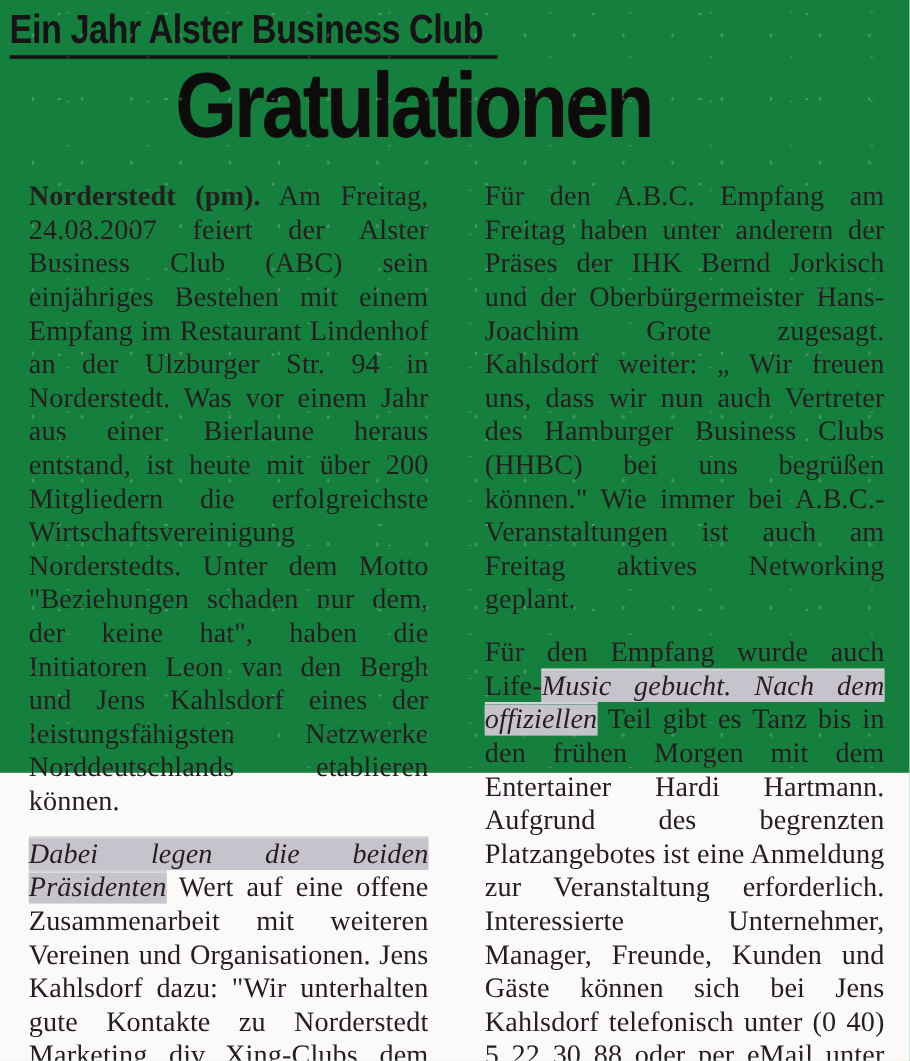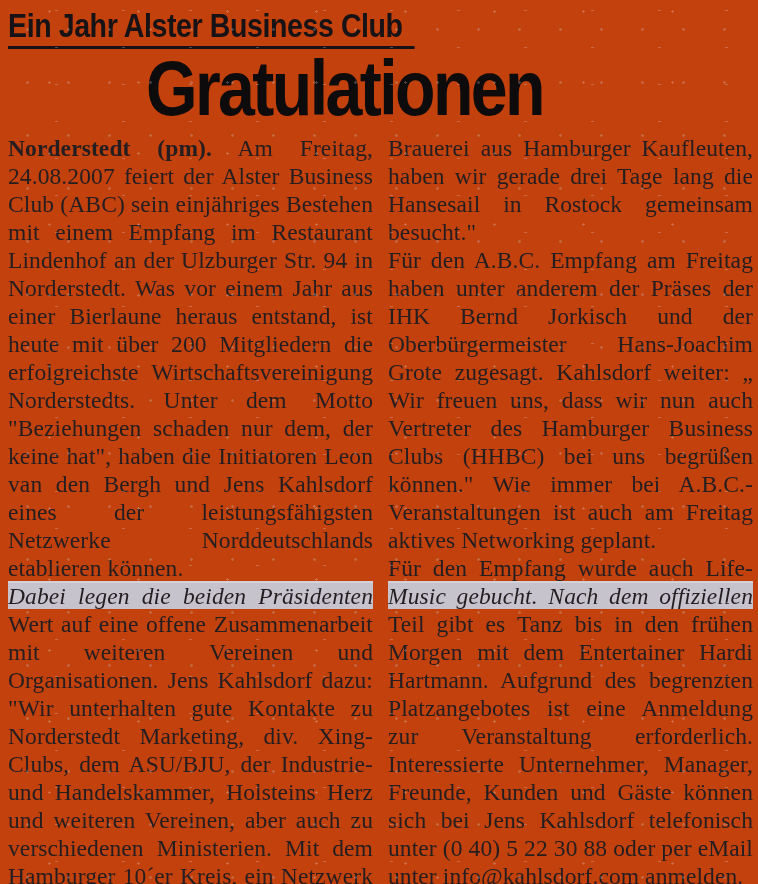--- a/index.html
+++ b/index.html
@@ -6,26 +6,26 @@
     margin: 0;
     padding: 0;
     width: 758px;
     height: 884px;
     overflow: hidden;
     background: #fbfaf9;
   }
   .page {
     position: relative;
     width: 758px;
-    height: 884px;
+    height: 644px;
     box-sizing: border-box;
     padding: 6px 2px 0 8px;
     font-family: "Liberation Serif", serif;
     color: #241e21;
-    background: #c2410c;
+    background: #15803d;
   }
   
   .page::after {
     content: "";
     position: absolute;
     inset: 0;
     pointer-events: none;
     opacity: 0.28;
     background-image:
       radial-gradient(#cfc9cf 1px, transparent 1.4px),
@@ -65,21 +65,21 @@
     display: flex;
     gap: 15px;
   }
   .col {
     width: 365px;
     font-size: 23.5px;
     line-height: 28px;
     text-align: justify;
     letter-spacing: 0.1px;
   }
-  .col p { margin: 0; }
+  .col p { margin: 16px; }
   .lead { font-weight: bold; }
   .hl {
     background: #c7c3cd;
     box-shadow: 0 -2px 0 #d4d0d8;
     box-decoration-break: clone;
     font-style: italic;
     -webkit-box-decoration-break: clone;
   }
 </style>
 </head>
@@ -93,19 +93,18 @@
   </header>
 
   <div class="columns">
 
     <div class="col">
       <p><span class="lead">Norderstedt (pm).</span><span> Am Freitag, 24.08.2007 feiert der Alster Business Club (ABC) sein einjähriges Bestehen mit einem Empfang im Restaurant Lindenhof an der Ulzburger Str. 94 in Norderstedt. Was vor einem Jahr aus einer Bierlaune heraus entstand, ist heute mit über 200 Mitgliedern die erfolgreichste Wirtschaftsvereinigung Norderstedts. Unter dem Motto "Beziehungen schaden nur dem, der keine hat", haben die Initiatoren Leon van den Bergh und Jens Kahlsdorf eines der leistungsfähigsten Netzwerke Norddeutschlands etablieren können.</span></p>
       <p><span class="hl">Dabei legen die beiden Präsidenten</span><span> Wert auf eine offene Zusammenarbeit mit weiteren Vereinen und Organisationen. Jens Kahlsdorf dazu: "Wir unterhalten gute Kontakte zu Norderstedt Marketing, div. Xing-Clubs, dem ASU/BJU, der Industrie- und Handelskammer, Holsteins Herz und weiteren Vereinen, aber auch zu verschiedenen Ministerien. Mit dem Hamburger 10´er Kreis, ein Netzwerk der Holsten</span></p>
     </div>
 
     <div class="col">
-      <p>Brauerei aus Hamburger Kaufleuten, haben wir gerade drei Tage lang die Hansesail in Rostock gemeinsam besucht."</p>
       <p>Für den A.B.C. Empfang am Freitag haben unter anderem der Präses der IHK Bernd Jorkisch und der Oberbürgermeister Hans-Joachim Grote zugesagt. Kahlsdorf weiter: „ Wir freuen uns, dass wir nun auch Vertreter des Hamburger Business Clubs (HHBC) bei uns begrüßen können." Wie immer bei A.B.C.-Veranstaltungen ist auch am Freitag aktives Networking geplant.</p>
       <p><span>Für den Empfang wurde auch Life-</span><span class="hl">Music gebucht. Nach dem offiziellen</span><span> Teil gibt es Tanz bis in den frühen Morgen mit dem Entertainer Hardi Hartmann. Aufgrund des begrenzten Platzangebotes ist eine Anmeldung zur Veranstaltung erforderlich. Interessierte Unternehmer, Manager, Freunde, Kunden und Gäste  können sich bei Jens Kahlsdorf telefonisch unter (0 40) 5 22 30 88 oder per eMail unter info@kahlsdorf.com anmelden.</span></p>
     </div>
 
   </div>
 </div>
 
 </body></html>

